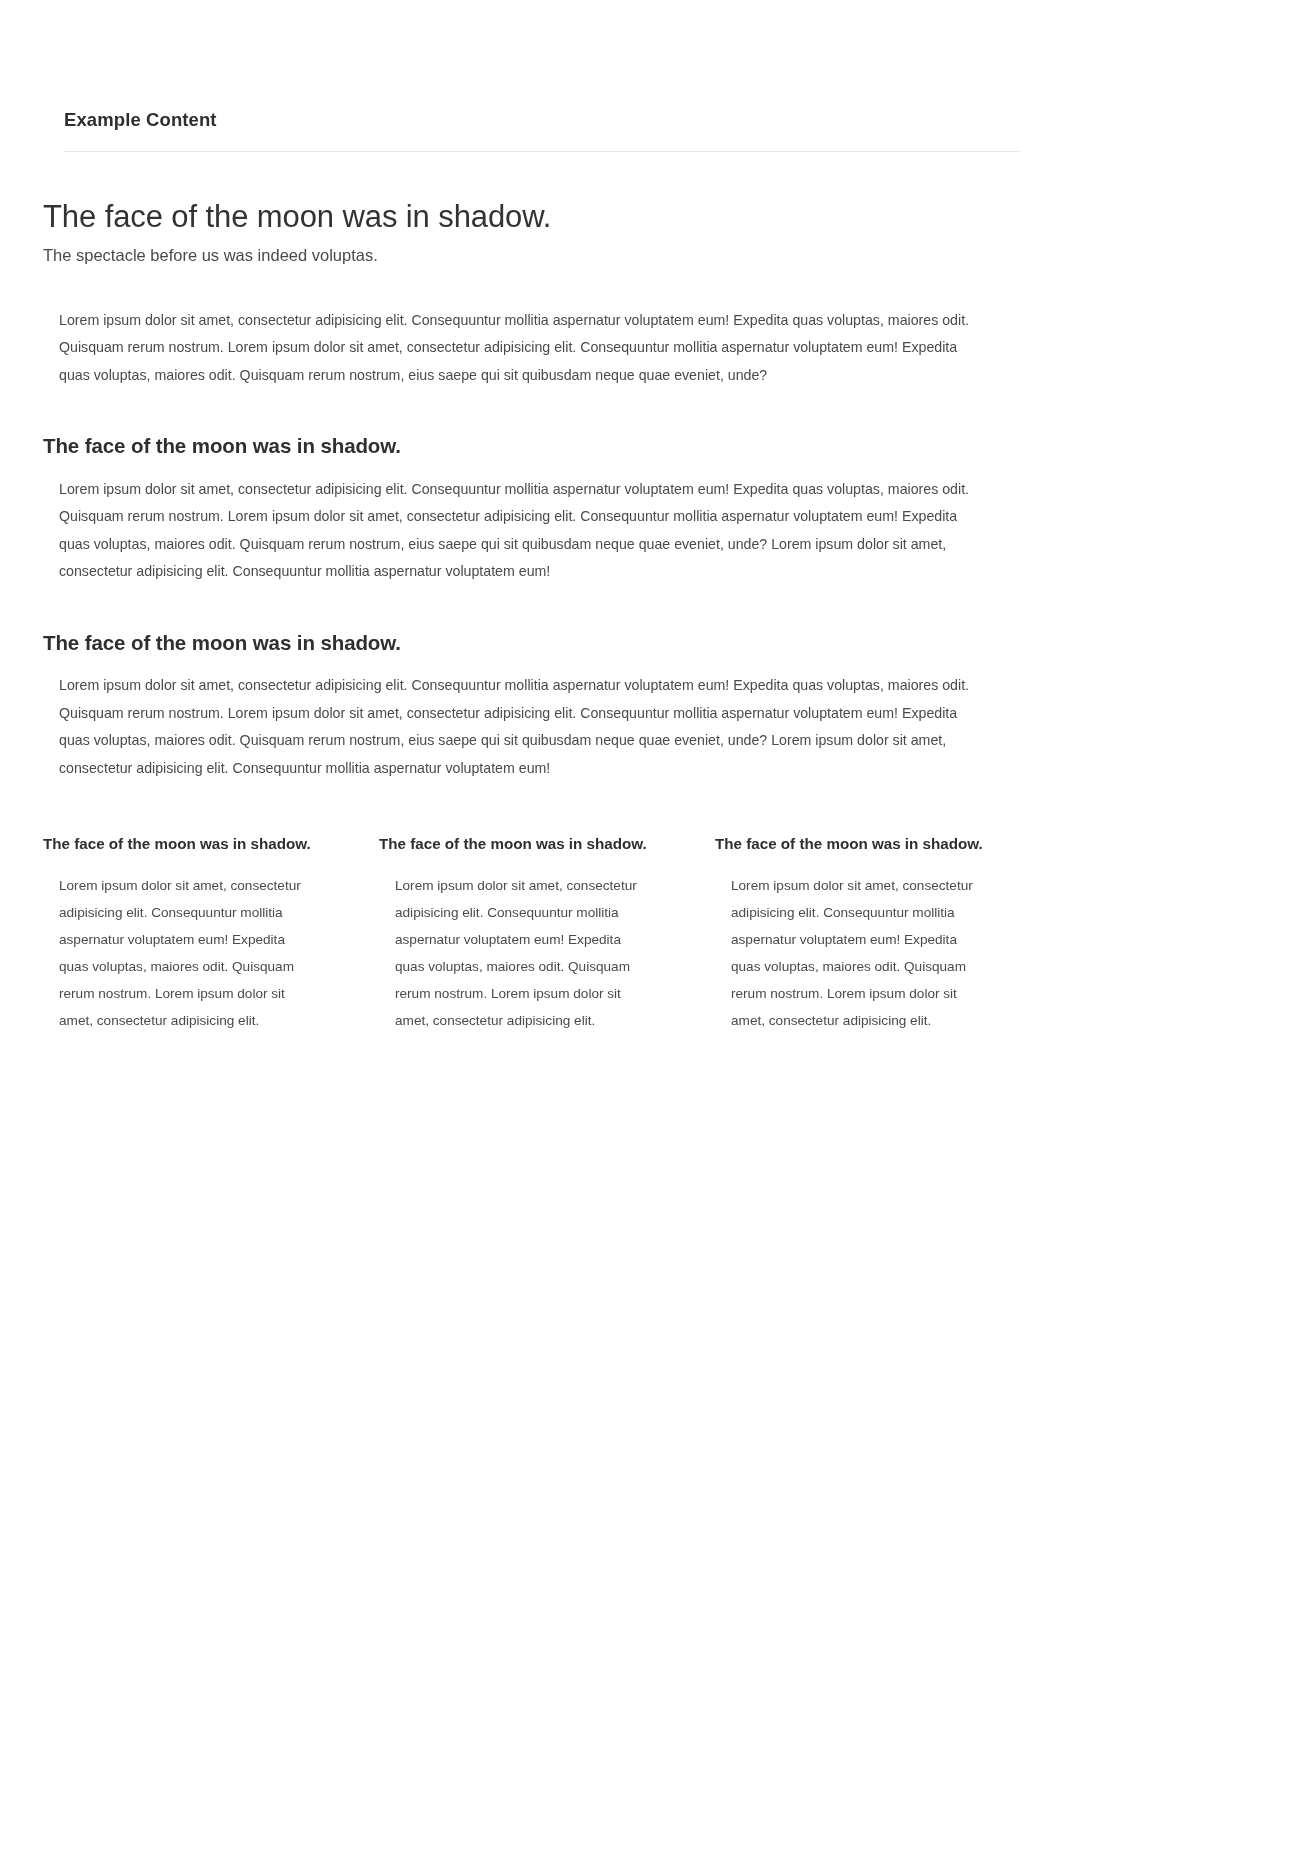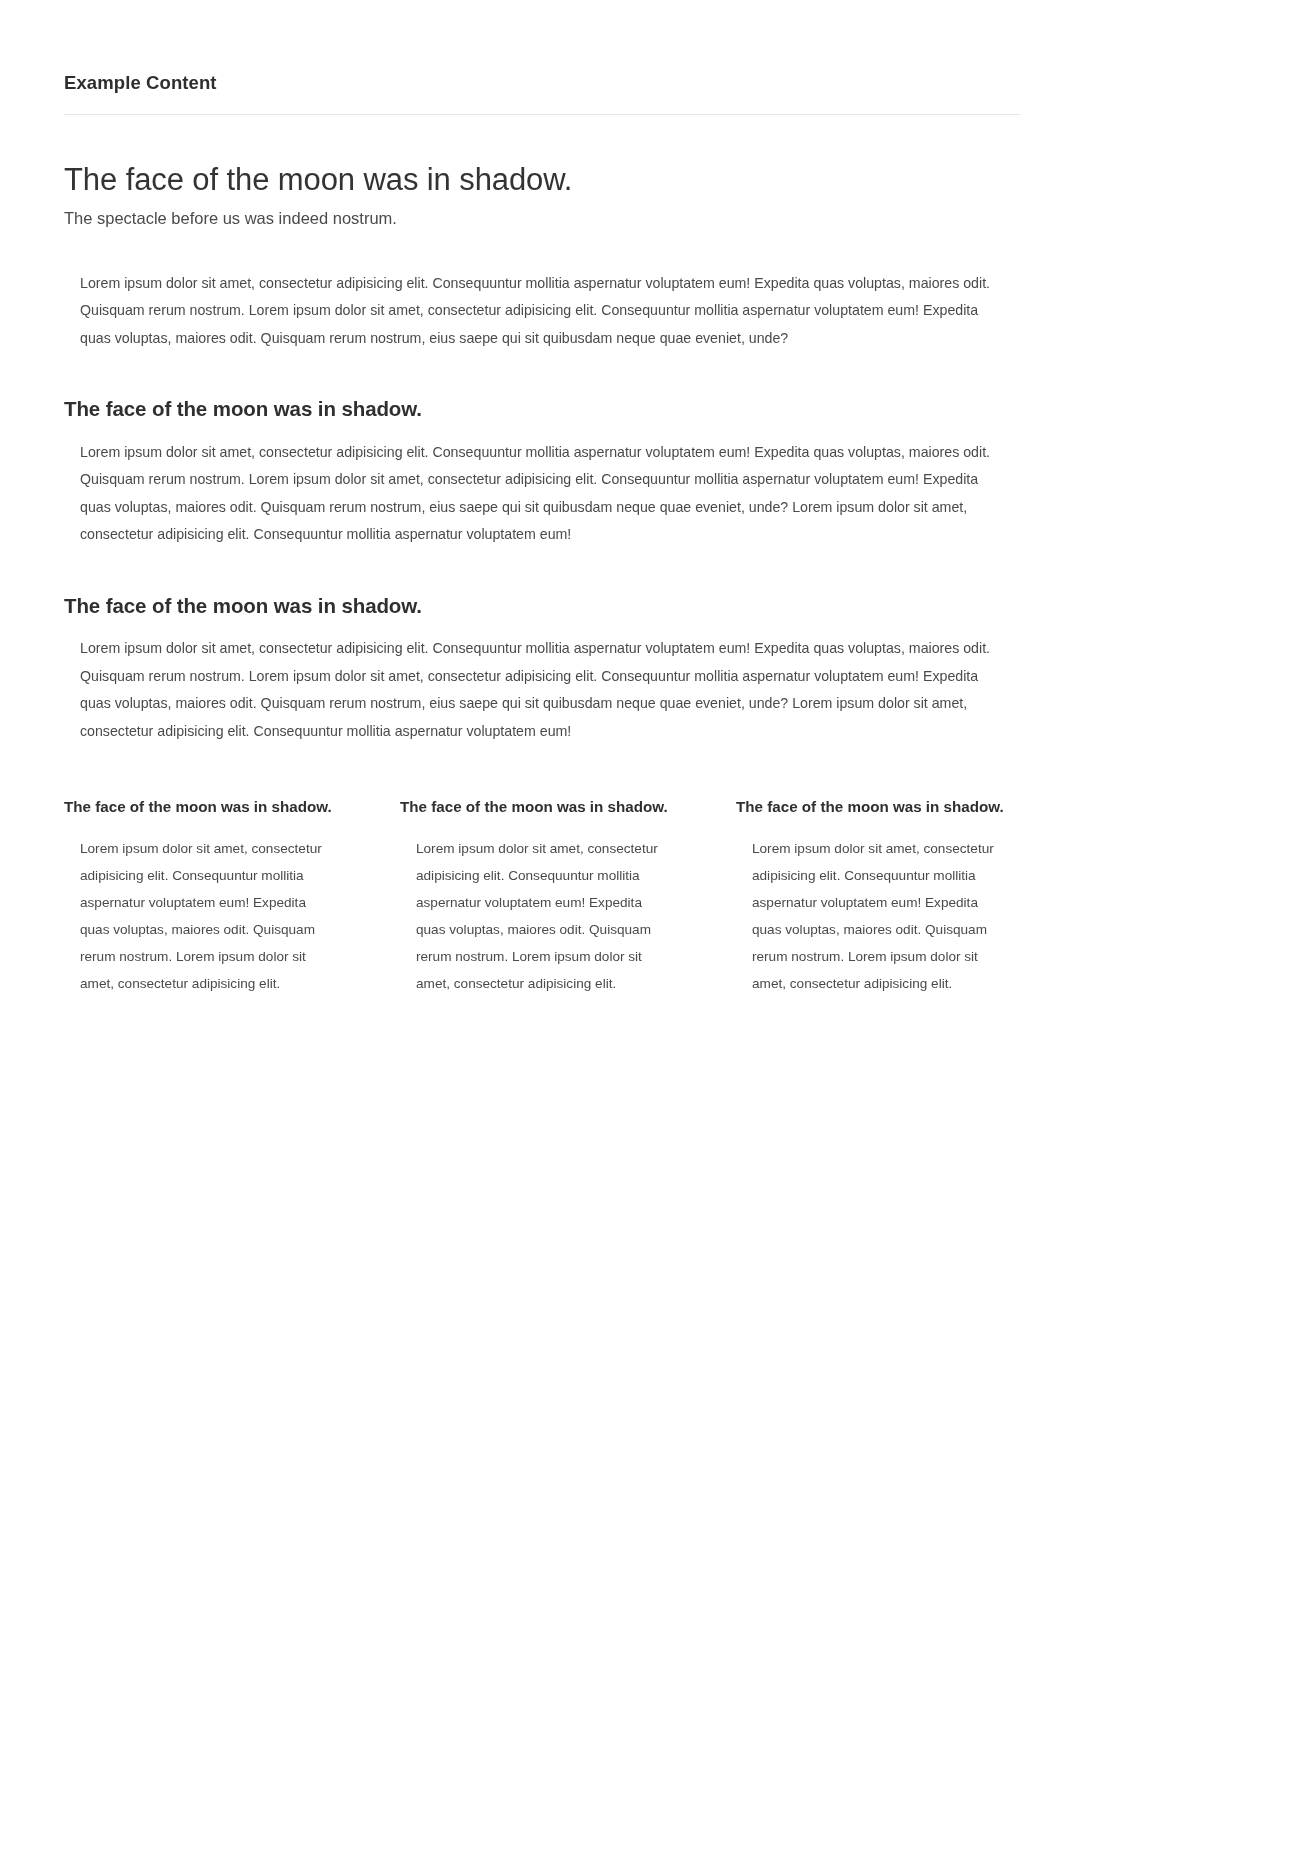--- a/index.html
+++ b/index.html
@@ -19,42 +19,42 @@
   .page {
     width: 1300px;
     min-height: 1852px;
     box-sizing: border-box;
     background: #ffffff;
     position: relative;
   }
 
   
   .site-header {
-    padding: 72px 64px 0 64px;
+    padding: 109px 64px 0 64px;
   }
   .site-title {
     font-size: 18.5px;
     font-weight: bold;
     color: #2e2e2e;
     letter-spacing: 0.1px;
     margin: 0;
     padding-bottom: 20px;
     line-height: 1.2;
   }
   .header-rule {
     height: 1px;
     background: #e6e6e6;
     width: 956px;
     margin: 0;
     border: 0;
   }
 
   
   .content {
-    padding: 0 64px;
+    padding: 0 43px;
     width: 956px;
     box-sizing: content-box;
   }
 
   .intro {
     padding-top: 46px;
   }
   .h1 {
     font-size: 31px;
     font-weight: normal;
@@ -123,21 +123,21 @@
 
   <header class="site-header">
     <h1 class="site-title">Example Content</h1>
     <div class="header-rule"></div>
   </header>
 
   <main class="content">
 
     <section class="intro">
       <h2 class="h1">The face of the moon was in shadow.</h2>
-      <p class="lead">The spectacle before us was indeed nostrum.</p>
+      <p class="lead">The spectacle before us was indeed voluptas.</p>
       <p class="body-text block-1">Lorem ipsum dolor sit amet, consectetur adipisicing elit. Consequuntur mollitia aspernatur voluptatem eum! Expedita quas voluptas, maiores odit. Quisquam rerum nostrum. Lorem ipsum dolor sit amet, consectetur adipisicing elit. Consequuntur mollitia aspernatur voluptatem eum! Expedita quas voluptas, maiores odit. Quisquam rerum nostrum, eius saepe qui sit quibusdam neque quae eveniet, unde?</p>
     </section>
 
     <section class="section">
       <h3 class="h2">The face of the moon was in shadow.</h3>
       <p class="body-text">Lorem ipsum dolor sit amet, consectetur adipisicing elit. Consequuntur mollitia aspernatur voluptatem eum! Expedita quas voluptas, maiores odit. Quisquam rerum nostrum. Lorem ipsum dolor sit amet, consectetur adipisicing elit. Consequuntur mollitia aspernatur voluptatem eum! Expedita quas voluptas, maiores odit. Quisquam rerum nostrum, eius saepe qui sit quibusdam neque quae eveniet, unde? Lorem ipsum dolor sit amet, consectetur adipisicing elit. Consequuntur mollitia aspernatur voluptatem eum!</p>
     </section>
 
     <section class="section">
       <h3 class="h2">The face of the moon was in shadow.</h3>

